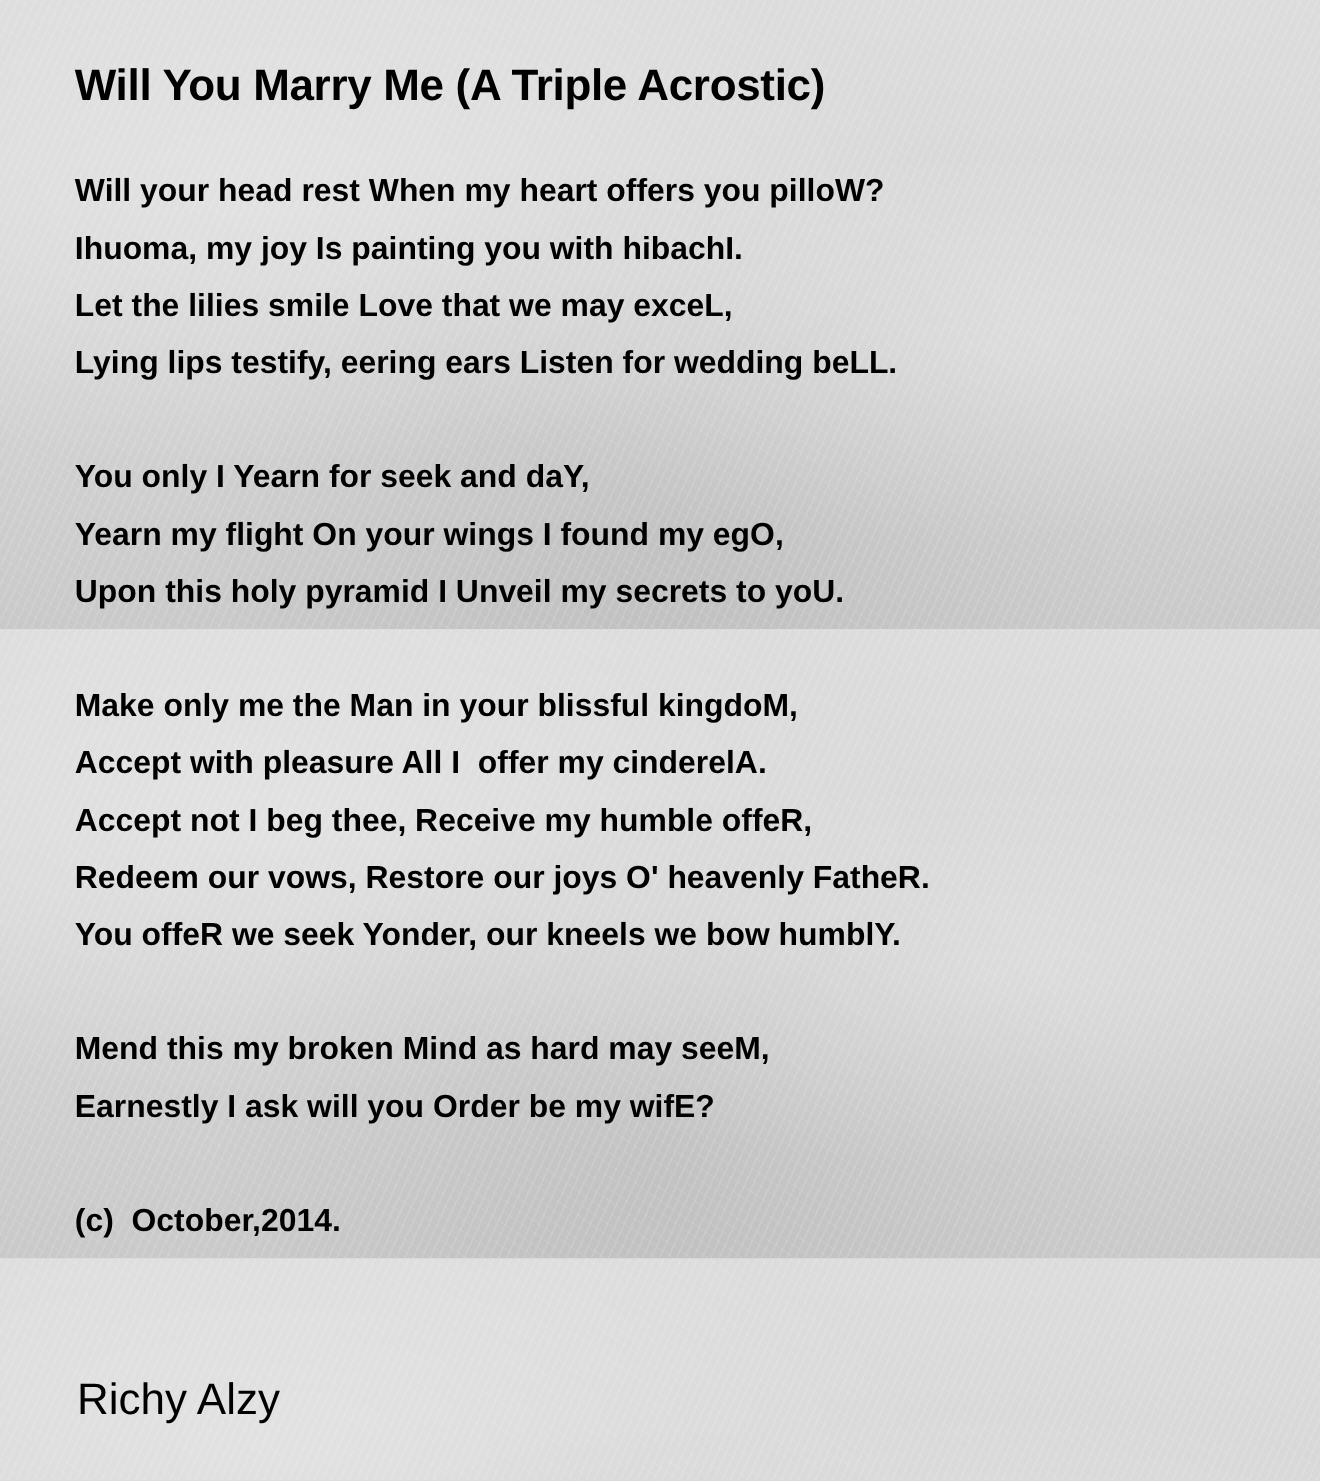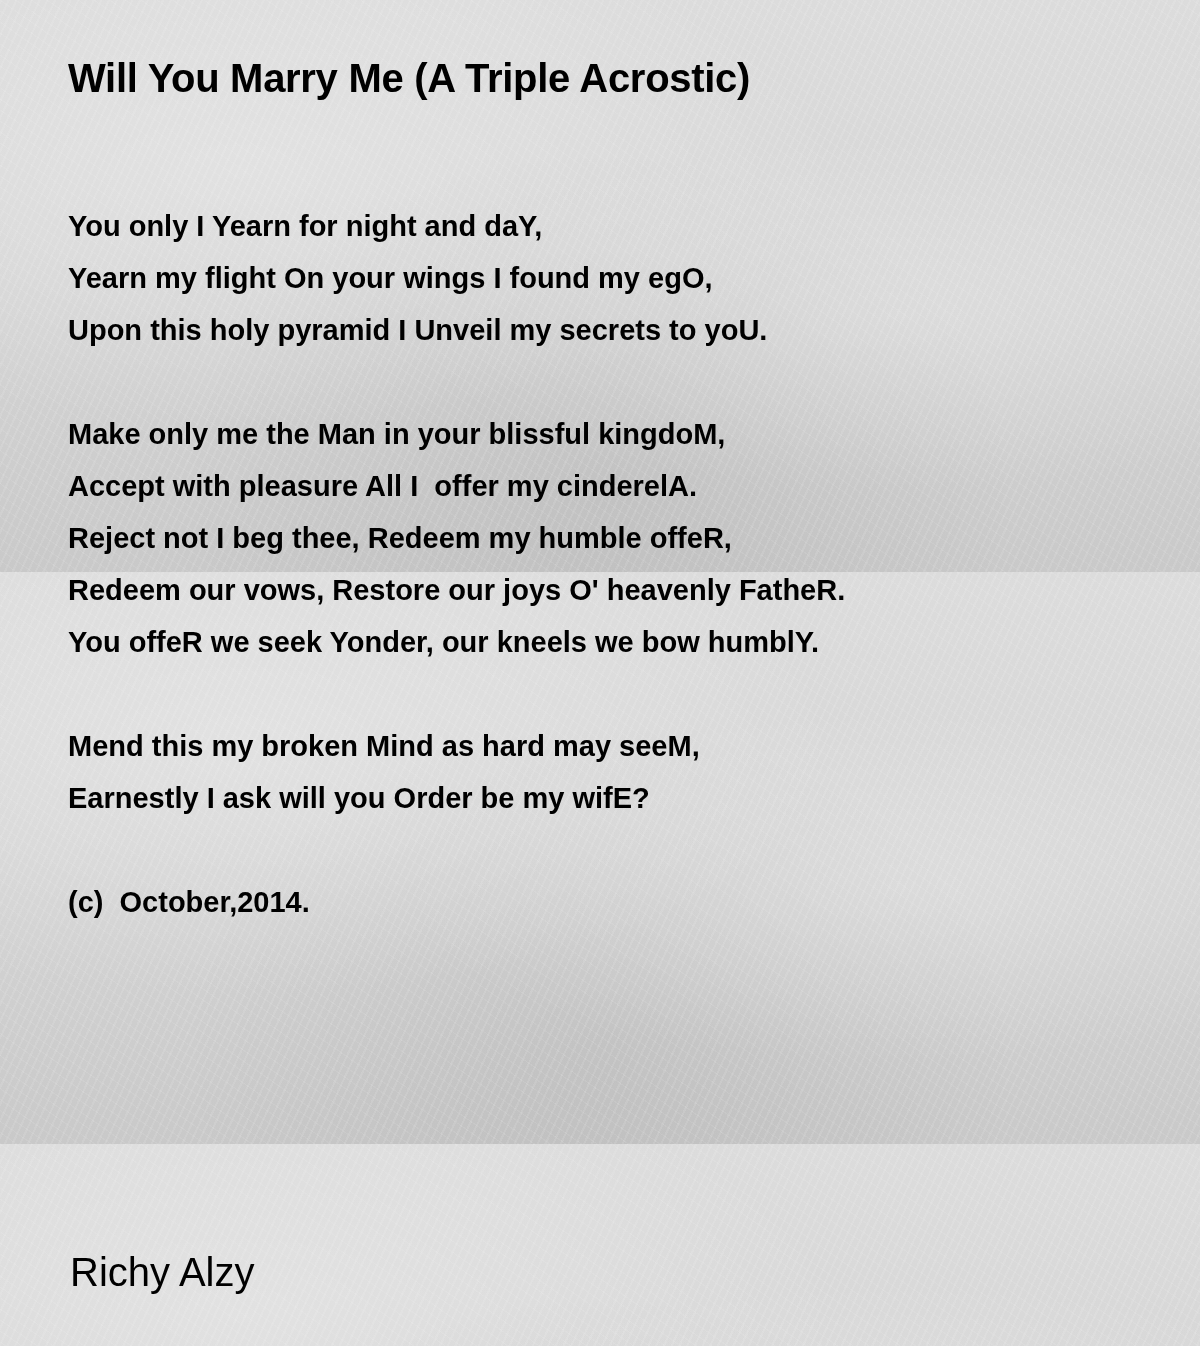--- a/index.html
+++ b/index.html
@@ -82,31 +82,37 @@
 <body>
 
 <div class="bg t1"></div>
 <div class="bg t2"></div>
 <div class="bg t3"></div>
 
 <div class="content">
   <h1 class="title">Will You Marry Me (A Triple Acrostic)</h1>
 
   <div class="poem">
+    <div class="stanza">
+      <div class="line">Will your head rest When my heart offers you pilloW?</div>
+      <div class="line">Ihuoma, my joy Is painting you with hibachI.</div>
+      <div class="line">Let the lilies smile Love that we may exceL,</div>
+      <div class="line">Lying lips testify, eering ears Listen for wedding beLL.</div>
+    </div>
     <div class="blank"></div>
     <div class="stanza">
-      <div class="line">You only I Yearn for night and daY,</div>
+      <div class="line">You only I Yearn for seek and daY,</div>
       <div class="line">Yearn my flight On your wings I found my egO,</div>
       <div class="line">Upon this holy pyramid I Unveil my secrets to yoU.</div>
     </div>
     <div class="blank"></div>
     <div class="stanza">
       <div class="line">Make only me the Man in your blissful kingdoM,</div>
       <div class="line">Accept with pleasure All I  offer my cinderelA.</div>
-      <div class="line">Reject not I beg thee, Redeem my humble offeR,</div>
+      <div class="line">Accept not I beg thee, Receive my humble offeR,</div>
       <div class="line">Redeem our vows, Restore our joys O' heavenly FatheR.</div>
       <div class="line">You offeR we seek Yonder, our kneels we bow humblY.</div>
     </div>
     <div class="blank"></div>
     <div class="stanza">
       <div class="line">Mend this my broken Mind as hard may seeM,</div>
       <div class="line">Earnestly I ask will you Order be my wifE?</div>
     </div>
     <div class="blank"></div>
     <div class="stanza">

